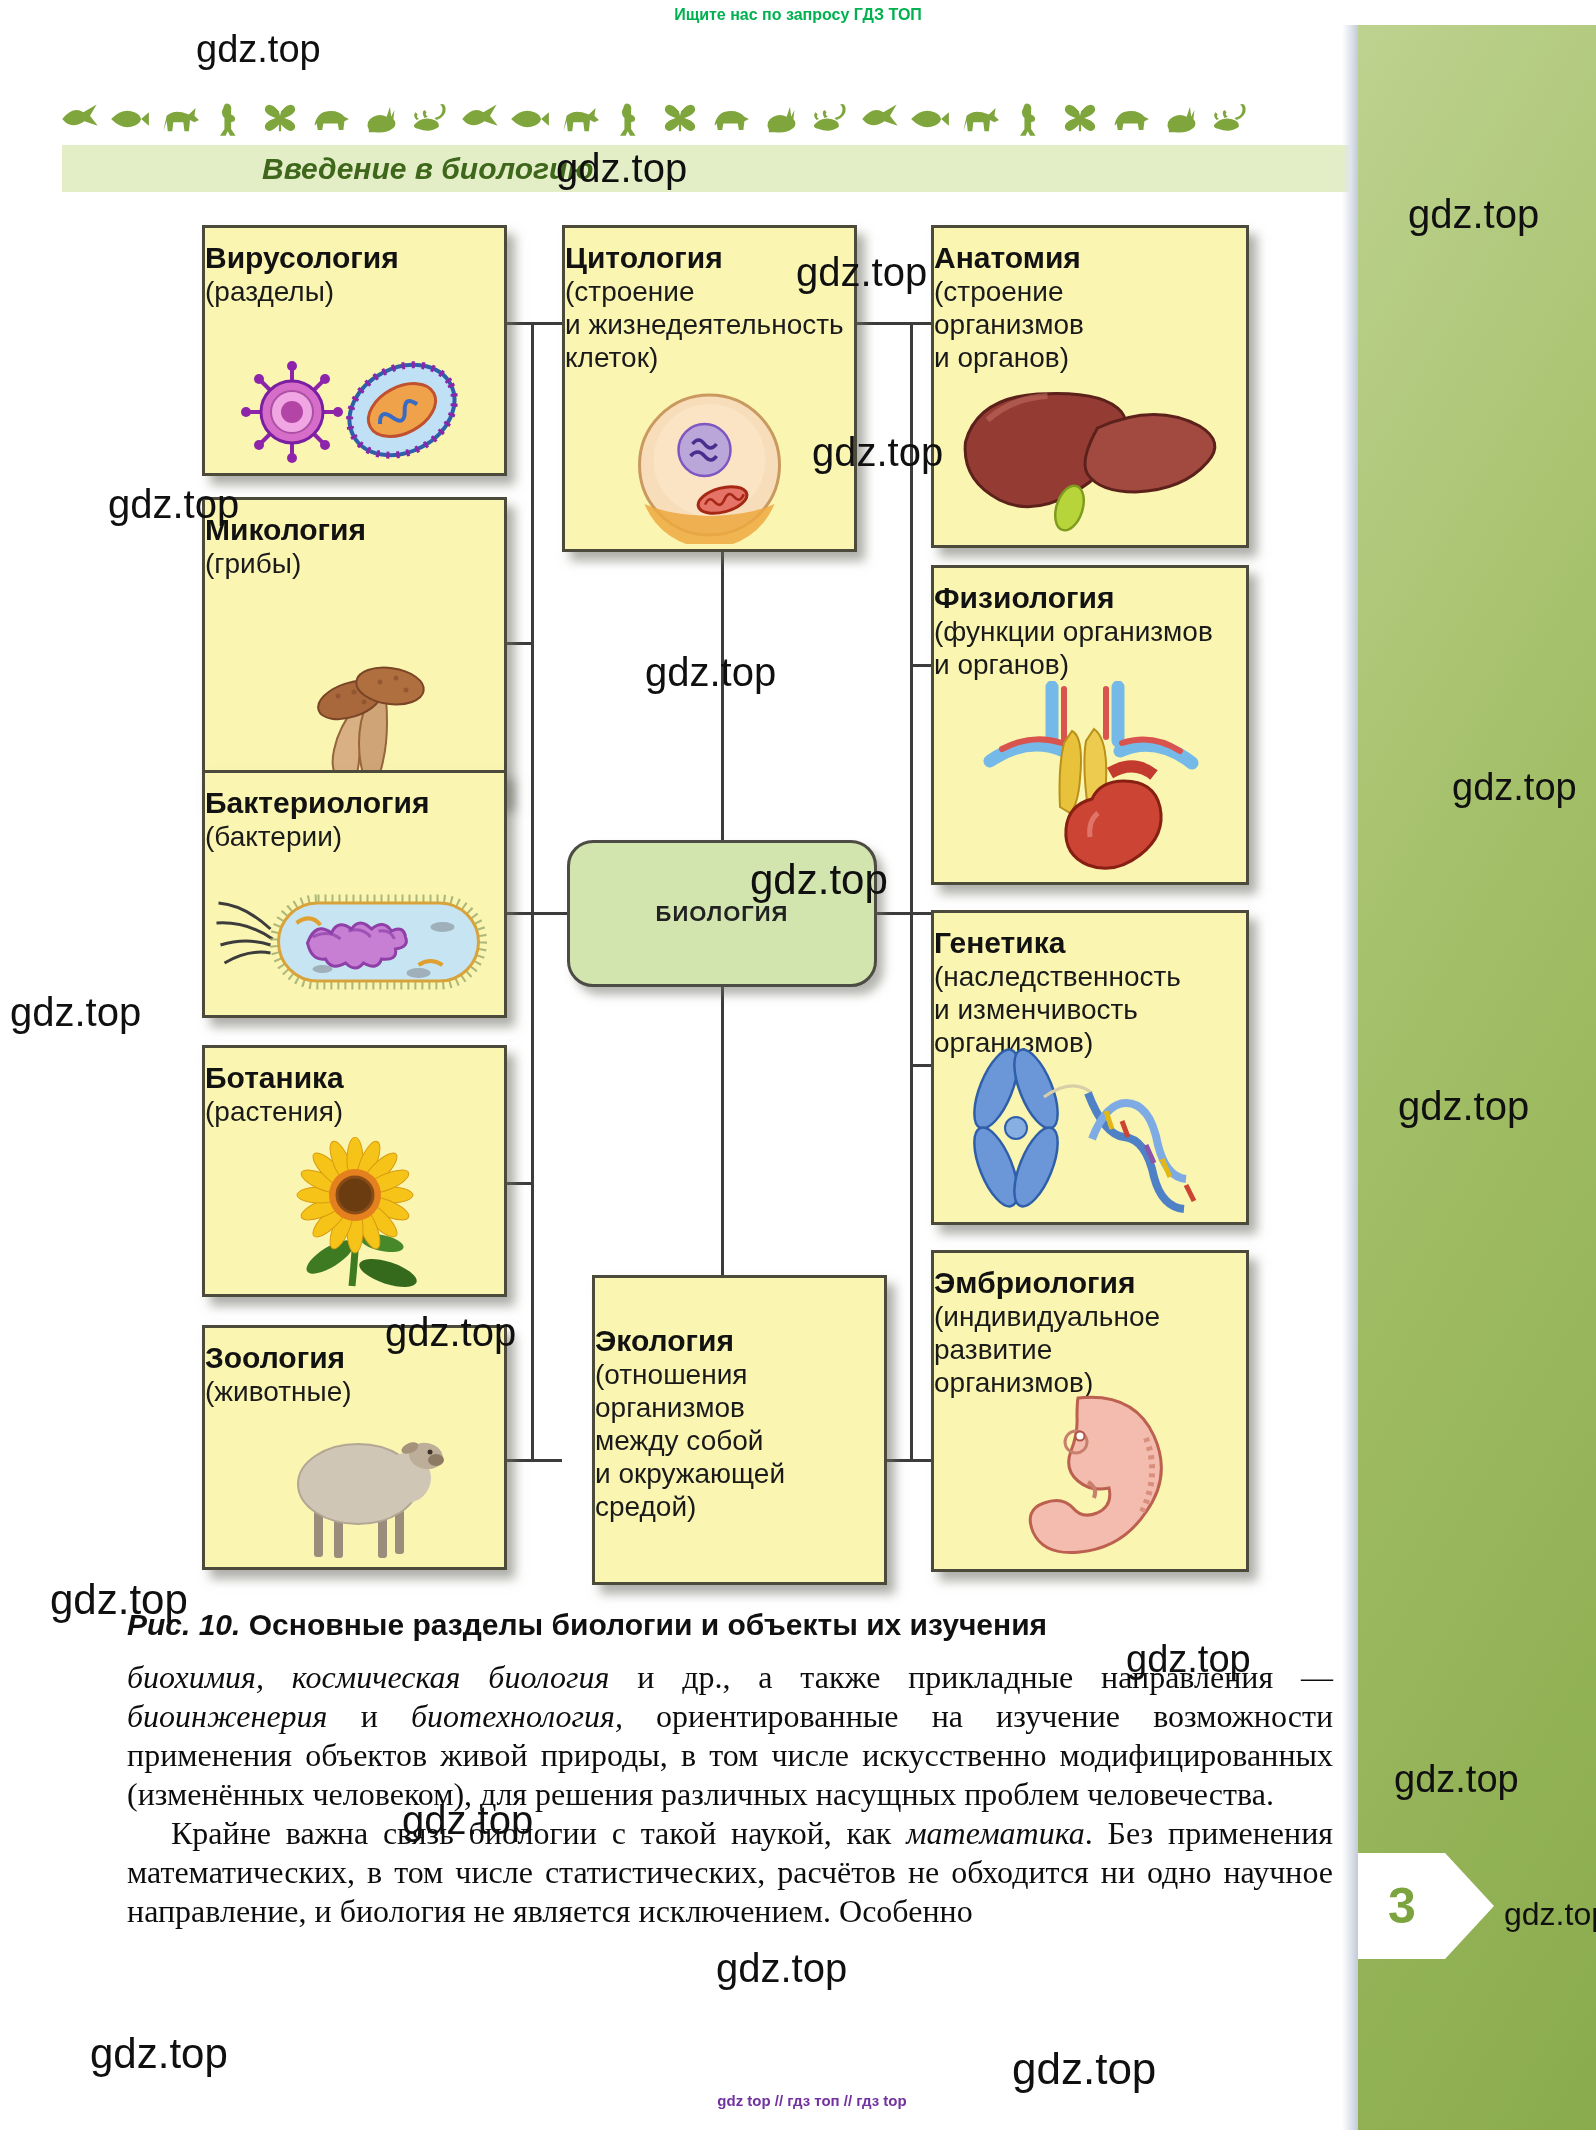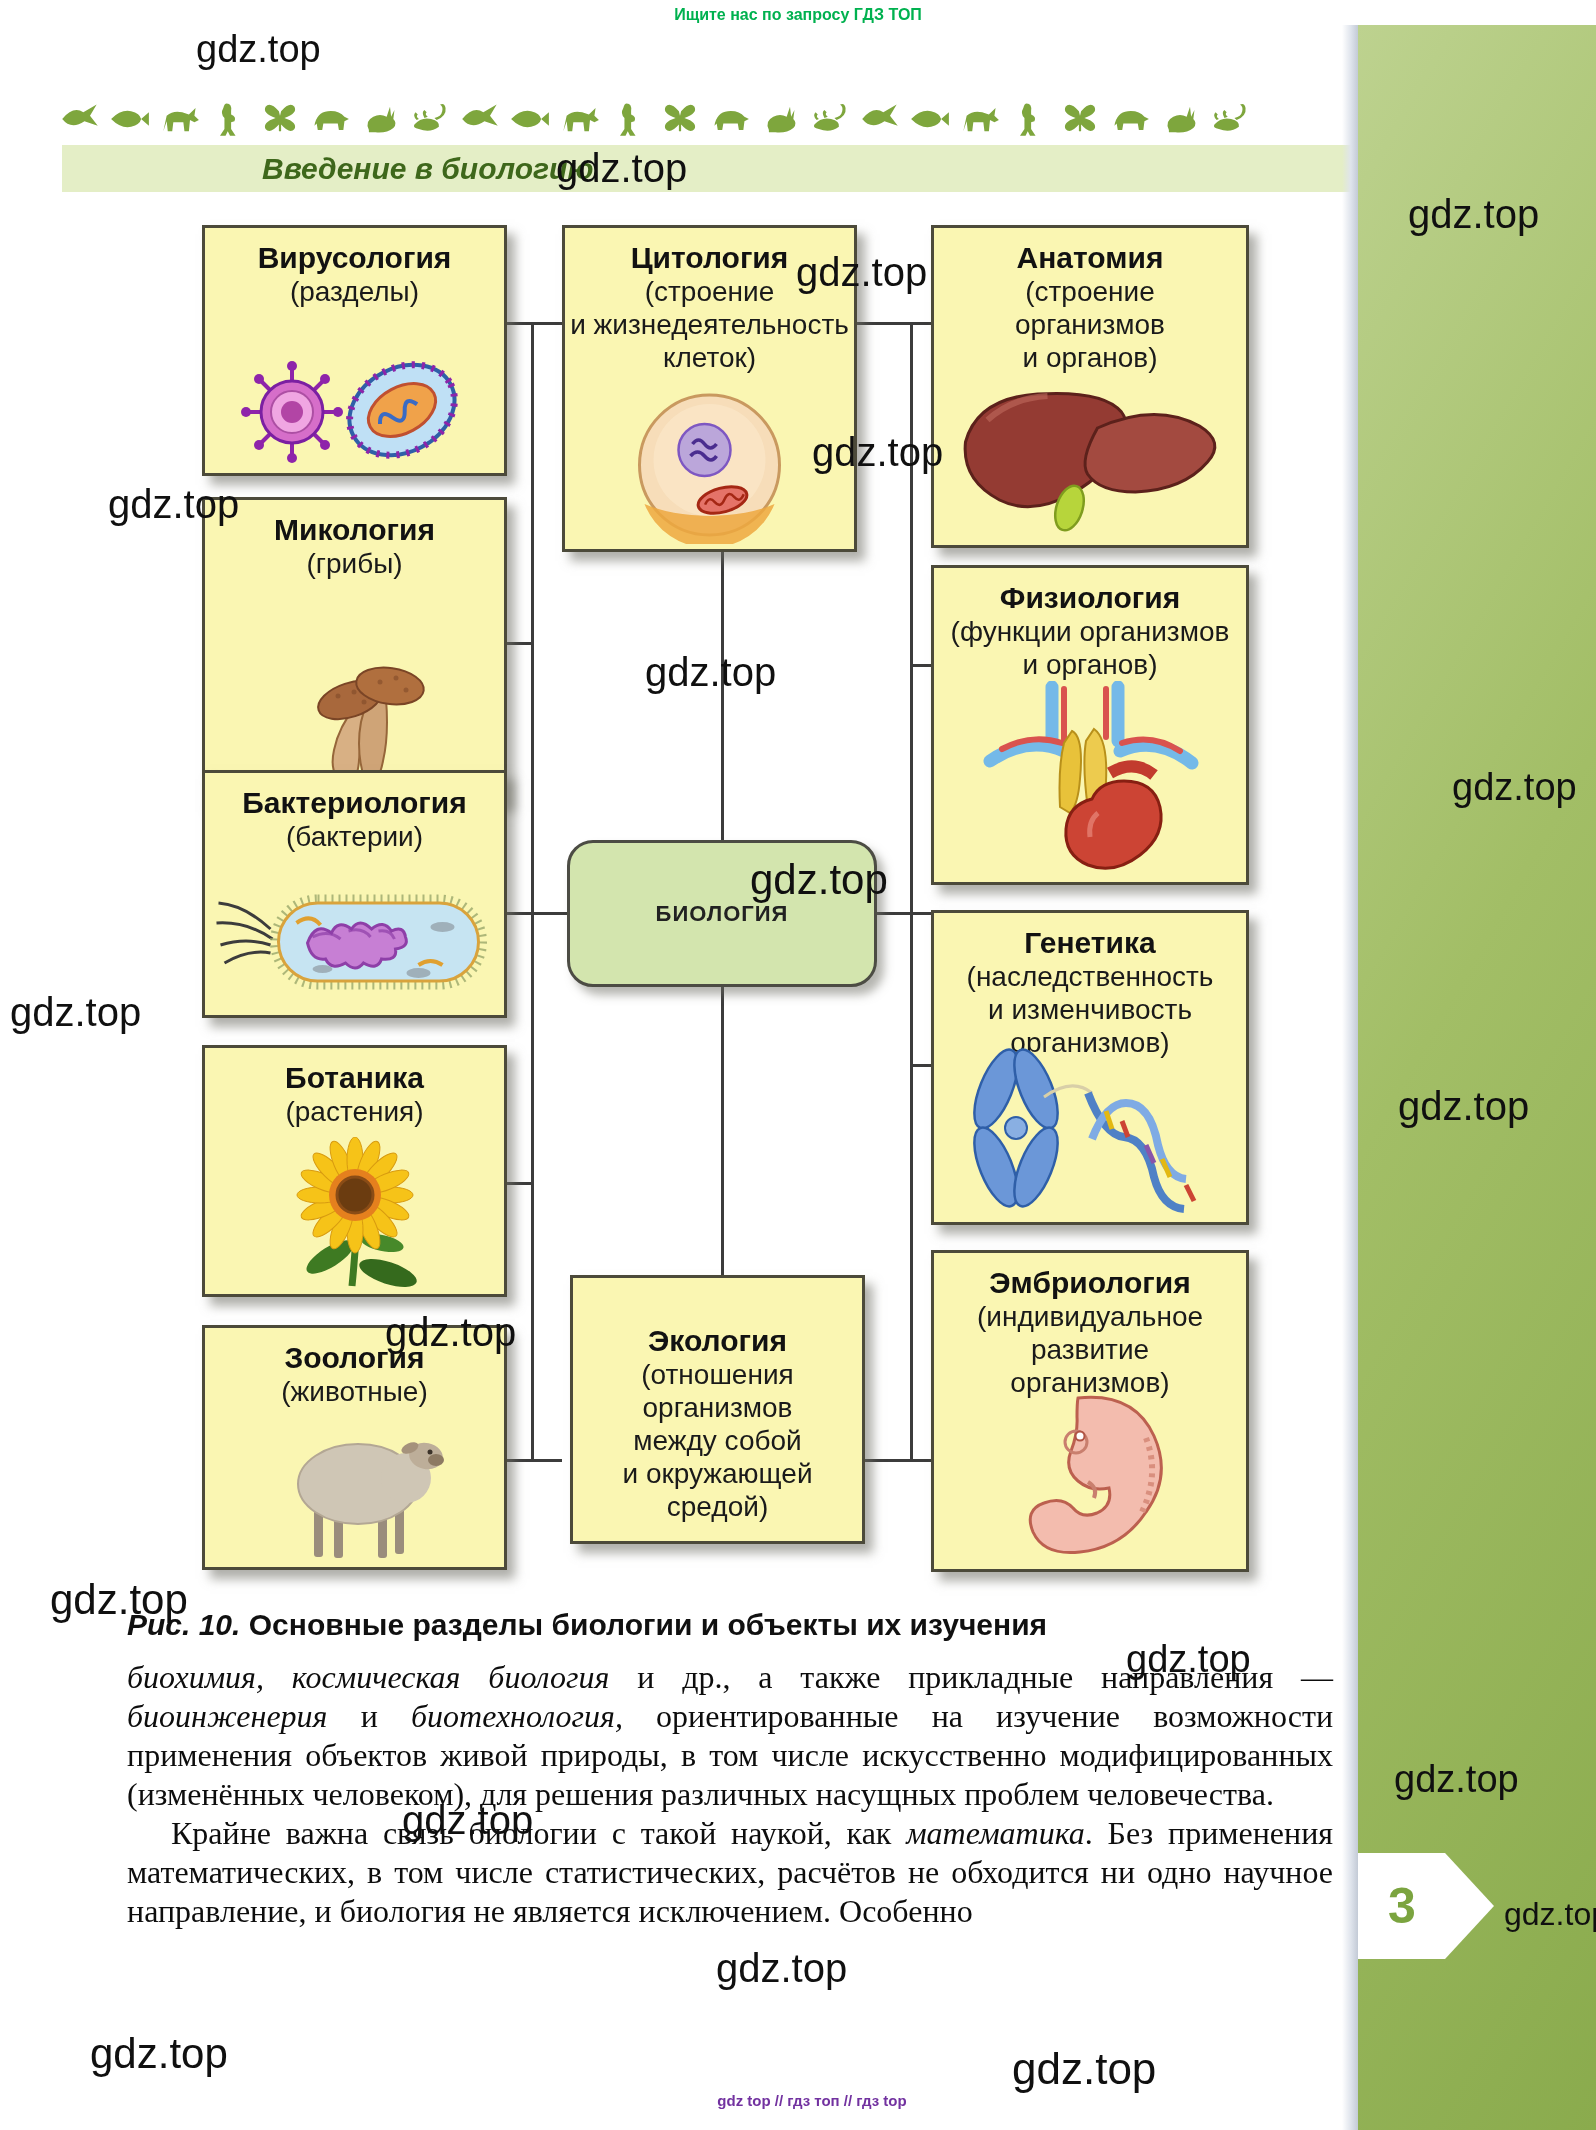--- a/index.html
+++ b/index.html
@@ -19,21 +19,21 @@
   .sidebar{position:absolute;left:1358px;top:25px;width:238px;height:2105px;
            background:linear-gradient(120deg,#bdd28f 0%,#a2be66 45%,#8aab4d 100%);}
   .sidebar-shadow{position:absolute;left:1342px;top:25px;width:16px;height:2105px;
            background:linear-gradient(to right,rgba(255,255,255,0),#dfe4ec 55%,#c3cad6);}
   .pagenum-arrow{position:absolute;left:1358px;top:1853px;width:136px;height:106px;background:#ffffff;
            clip-path:polygon(0 0,64% 0,100% 50%,64% 100%,0 100%);}
   .pagenum-arrow span{display:block;padding-left:30px;line-height:106px;
            font-size:50px;font-weight:bold;color:#7ba43f;}
   
   .dbox{position:absolute;box-sizing:border-box;background:#faf6b2;border:3px solid #4c4a3a;
-        box-shadow:8px 9px 10px rgba(110,110,100,.55);text-align:center;z-index:5;}
+        box-shadow:8px 9px 10px rgba(110,110,100,.55);z-index:5;}
   .dbox .t{font-weight:bold;font-size:30px;margin-top:13px;color:#121212;}
   .dbox .s{font-size:28px;line-height:33px;white-space:pre-line;color:#1a1a1a;}
   .dbox svg{position:absolute;bottom:5px;left:50%;transform:translateX(-50%);}
   .dbox.pad .t{margin-top:46px;}
   .bio{position:absolute;box-sizing:border-box;left:567px;top:840px;width:310px;height:147px;
        background:#d3e5ae;border:3px solid #4c4c44;border-radius:26px;
        box-shadow:7px 8px 10px rgba(110,110,100,.5);z-index:5;
        display:flex;align-items:center;justify-content:center;
        font-weight:bold;font-size:22px;letter-spacing:1px;color:#222;}
   .line{position:absolute;background:#3c3c3c;z-index:1;}
@@ -279,21 +279,21 @@
       <path d="M110,58 q6,-8 12,0 t12,0 M108,70 q7,-8 14,0 t12,0" stroke="#4a2d8f" stroke-width="3.5" fill="none"></path>
       <g transform="rotate(-15 140 114)">
         <ellipse cx="140" cy="114" rx="25" ry="12" fill="#e57368" stroke="#a52714" stroke-width="3"></ellipse>
         <path d="M122,114 q6,-8 10,0 t10,0 t10,0 t10,0" stroke="#a52714" stroke-width="2.5" fill="none"></path>
       </g>
     </svg>
   </div>
 
   <div class="bio">БИОЛОГИЯ</div>
 
-  <div class="dbox pad" style="left:570px;top:1275px;width:295px;height:269px">
+  <div class="dbox pad" style="left:592px;top:1275px;width:295px;height:310px">
     <div class="t">Экология</div>
     <div class="s">(отношения
 организмов
 между собой
 и окружающей
 средой)</div>
   </div>
 
   <div class="dbox" style="left:931px;top:225px;width:318px;height:323px">
     <div class="t">Анатомия</div>

